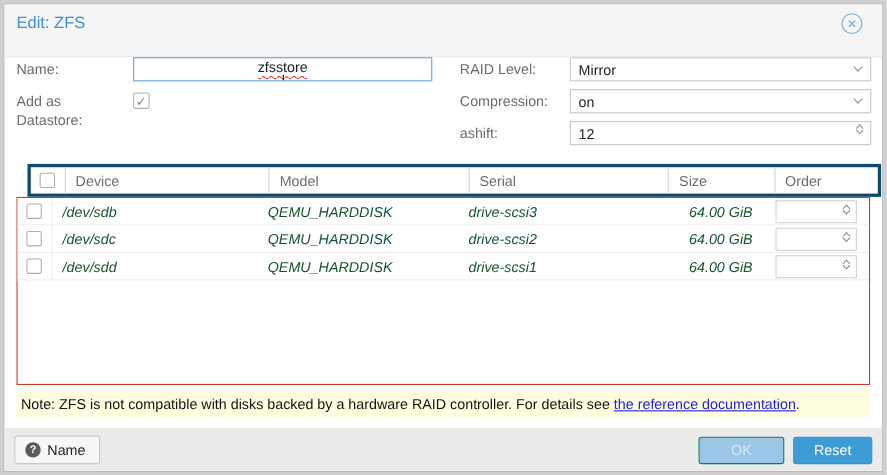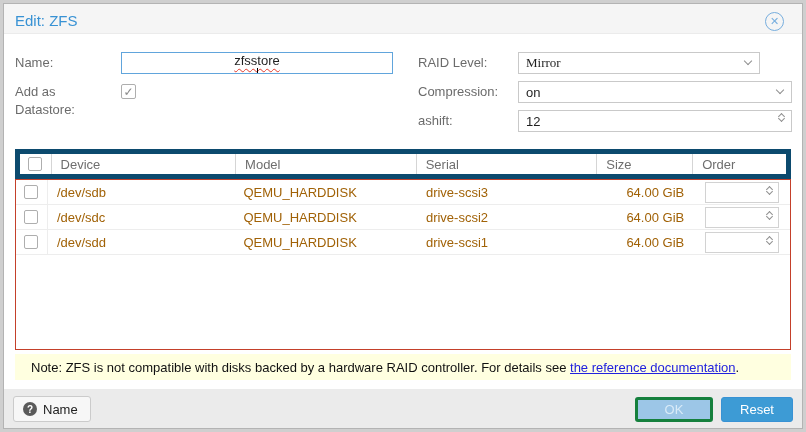--- a/index.html
+++ b/index.html
@@ -4,21 +4,21 @@
 <style>
   * { margin:0; padding:0; box-sizing:border-box; }
   html,body { width:806px; height:432px; }
   body { font-family:"Liberation Sans", sans-serif; background:#d4d4d4; position:relative; }
 
   .stage { position:absolute; inset:0; background:#cfcfcf; }
   .dialog { position:absolute; left:3px; top:3px; width:800px; height:426px;
             background:#ffffff; border:1px solid #b3b3b3; overflow:hidden; }
 
   
-  .titlebar { position:absolute; left:0; top:0; width:100%; height:30px;
+  .titlebar { position:absolute; left:0; top:0; width:100%; height:48px;
               background:#f5f5f5; border-bottom:1px solid #ebebeb; }
   .title { position:absolute; left:11px; top:0; line-height:34px; font-size:15px; color:#3892d4; }
   .close-btn { position:absolute; right:18px; top:8px; width:19px; height:19px;
                border:1px solid #77aede; border-radius:50%; color:#77aede;
                display:flex; align-items:center; justify-content:center;
                font-size:11px; cursor:pointer; }
 
   
   .lbl { position:absolute; font-size:13px; color:#6b6b6b; line-height:18px; }
   .field { position:absolute; height:22px; border:1px solid #c9c9c9; background:#fff;
@@ -35,57 +35,57 @@
   .chev.up { transform:rotate(-135deg); margin-bottom:-3px; }
   .combo-trigger { position:absolute; right:8px; top:8px; }
   .spin-trigger { position:absolute; right:7px; top:3px; display:flex; flex-direction:column; gap:3px; align-items:center; }
   .spin-trigger .chev { width:5px; height:5px; }
 
   .checkbox { width:15px; height:15px; border:1px solid #aeaeae; background:#fff; border-radius:2px;
               display:flex; align-items:center; justify-content:center;
               font-size:12px; color:#8a8a8a; }
 
   
-  .grid-header { position:absolute; left:11px; top:145px; width:776px; height:30px;
-                 background:#ffffff; border:5px solid #0c4a6e; display:flex; }
+  .grid-header { position:absolute; left:21px; top:145px; width:776px; height:30px;
+                 background:#ffffff; border:3px solid #0c4a6e; display:flex; }
   .gh-cell { height:100%; display:flex; align-items:center; font-size:13px; color:#6e6e6e;
              padding:0 9px; border-right:1px solid #d5d5d5; }
   .gh-cell:last-child { border-right:none; }
   .gh-cb { justify-content:center; padding:0; }
 
   .grid-body { position:absolute; left:11px; top:175px; width:776px; height:171px;
                border:1px solid #c4402a; background:#fff; }
   .grid-row { display:flex; height:25px; border-bottom:1px solid #ededed; background:#fff; }
-  .gr-cell { display:flex; align-items:center; font-size:13px; color:#a16207; padding:0 9px; overflow:hidden; }
+  .gr-cell { display:flex; align-items:center; font-size:13px; color:#14532d; padding:0 9px; overflow:hidden;font-style:italic; }
   .gr-cb { justify-content:center; padding:0; border-right:1px solid #ededed; }
   .gr-cb .checkbox { width:14px; height:14px; }
   .gr-size { justify-content:flex-end; padding-right:12px; }
   .order-spinner { position:relative; width:74px; height:21px; border:1px solid #d2d2d2; background:#fff; }
   .order-spinner .spin-trigger { right:6px; top:4px; }
 
   
   .w-cb { width:32px; } .w-device { width:187px; } .w-model { width:183px; }
   .w-serial { width:183px; } .w-size { width:97px; } .w-order { width:94px; }
 
   
   .note { position:absolute; left:11px; top:350px; width:776px; height:26px;
           background:#ffffe0; font-size:13px; color:#111; display:flex; align-items:center;
-          padding:0 16px; white-space:pre; }
+          padding:0 4px; white-space:pre; }
   .note a { color:#2222dd; text-decoration:underline; cursor:pointer; }
 
   
   .footer { position:absolute; left:0; bottom:0; width:100%; height:39px; background:#ebebeb; }
   .help-btn { position:absolute; left:9px; top:7px; height:26px; padding:0 12px 0 9px;
               background:#f7f7f7; border:1px solid #cbcbcb; border-radius:3px;
               display:flex; align-items:center; gap:6px; font-size:13px; color:#222; cursor:pointer; }
   .help-icon { width:14px; height:14px; border-radius:50%; background:#5a5a5a; color:#fff;
                font-size:10px; font-weight:bold; display:flex; align-items:center; justify-content:center; }
   .btn { position:absolute; top:8px; height:25px; border-radius:3px; font-size:13px;
          display:flex; align-items:center; justify-content:center; cursor:pointer; }
-  .btn-ok { right:89px; width:78px; background:#9cc6e7; color:#d9ebf8; border:3px solid #15803d; }
+  .btn-ok { right:89px; width:78px; background:#9cc6e7; color:#d9ebf8; border:1px solid #15803d; }
   .btn-reset { right:9px; width:72px; background:#3d9bd5; color:#ffffff; border:1px solid #3892d4; }
 </style>
 </head>
 <body>
 
 <div class="stage">
   <div class="dialog">
 
     <div class="titlebar">
       <div class="title">Edit: ZFS</div>
@@ -102,21 +102,21 @@
 
     <div class="lbl" style="left:11px; top:79px; width:90px;">
       <span>Add as</span><br>
       <span>Datastore:</span>
     </div>
     <div class="checkbox" style="position:absolute; left:117px; top:80px;">
       <span>✓</span>
     </div>
 
     <div class="lbl" style="left:414px; top:50px;">RAID Level:</div>
-    <div class="field" style="left:514px; top:48px; width:242px;font-family:Liberation Serif, serif;">
+    <div class="field" style="left:514px; top:48px; width:274px;">
       <span>Mirror</span>
       <span class="combo-trigger chev down"></span>
     </div>
 
     <div class="lbl" style="left:414px; top:79px;">Compression:</div>
     <div class="field" style="left:514px; top:77px; width:274px;">
       <span>on</span>
       <span class="combo-trigger chev down"></span>
     </div>
 

